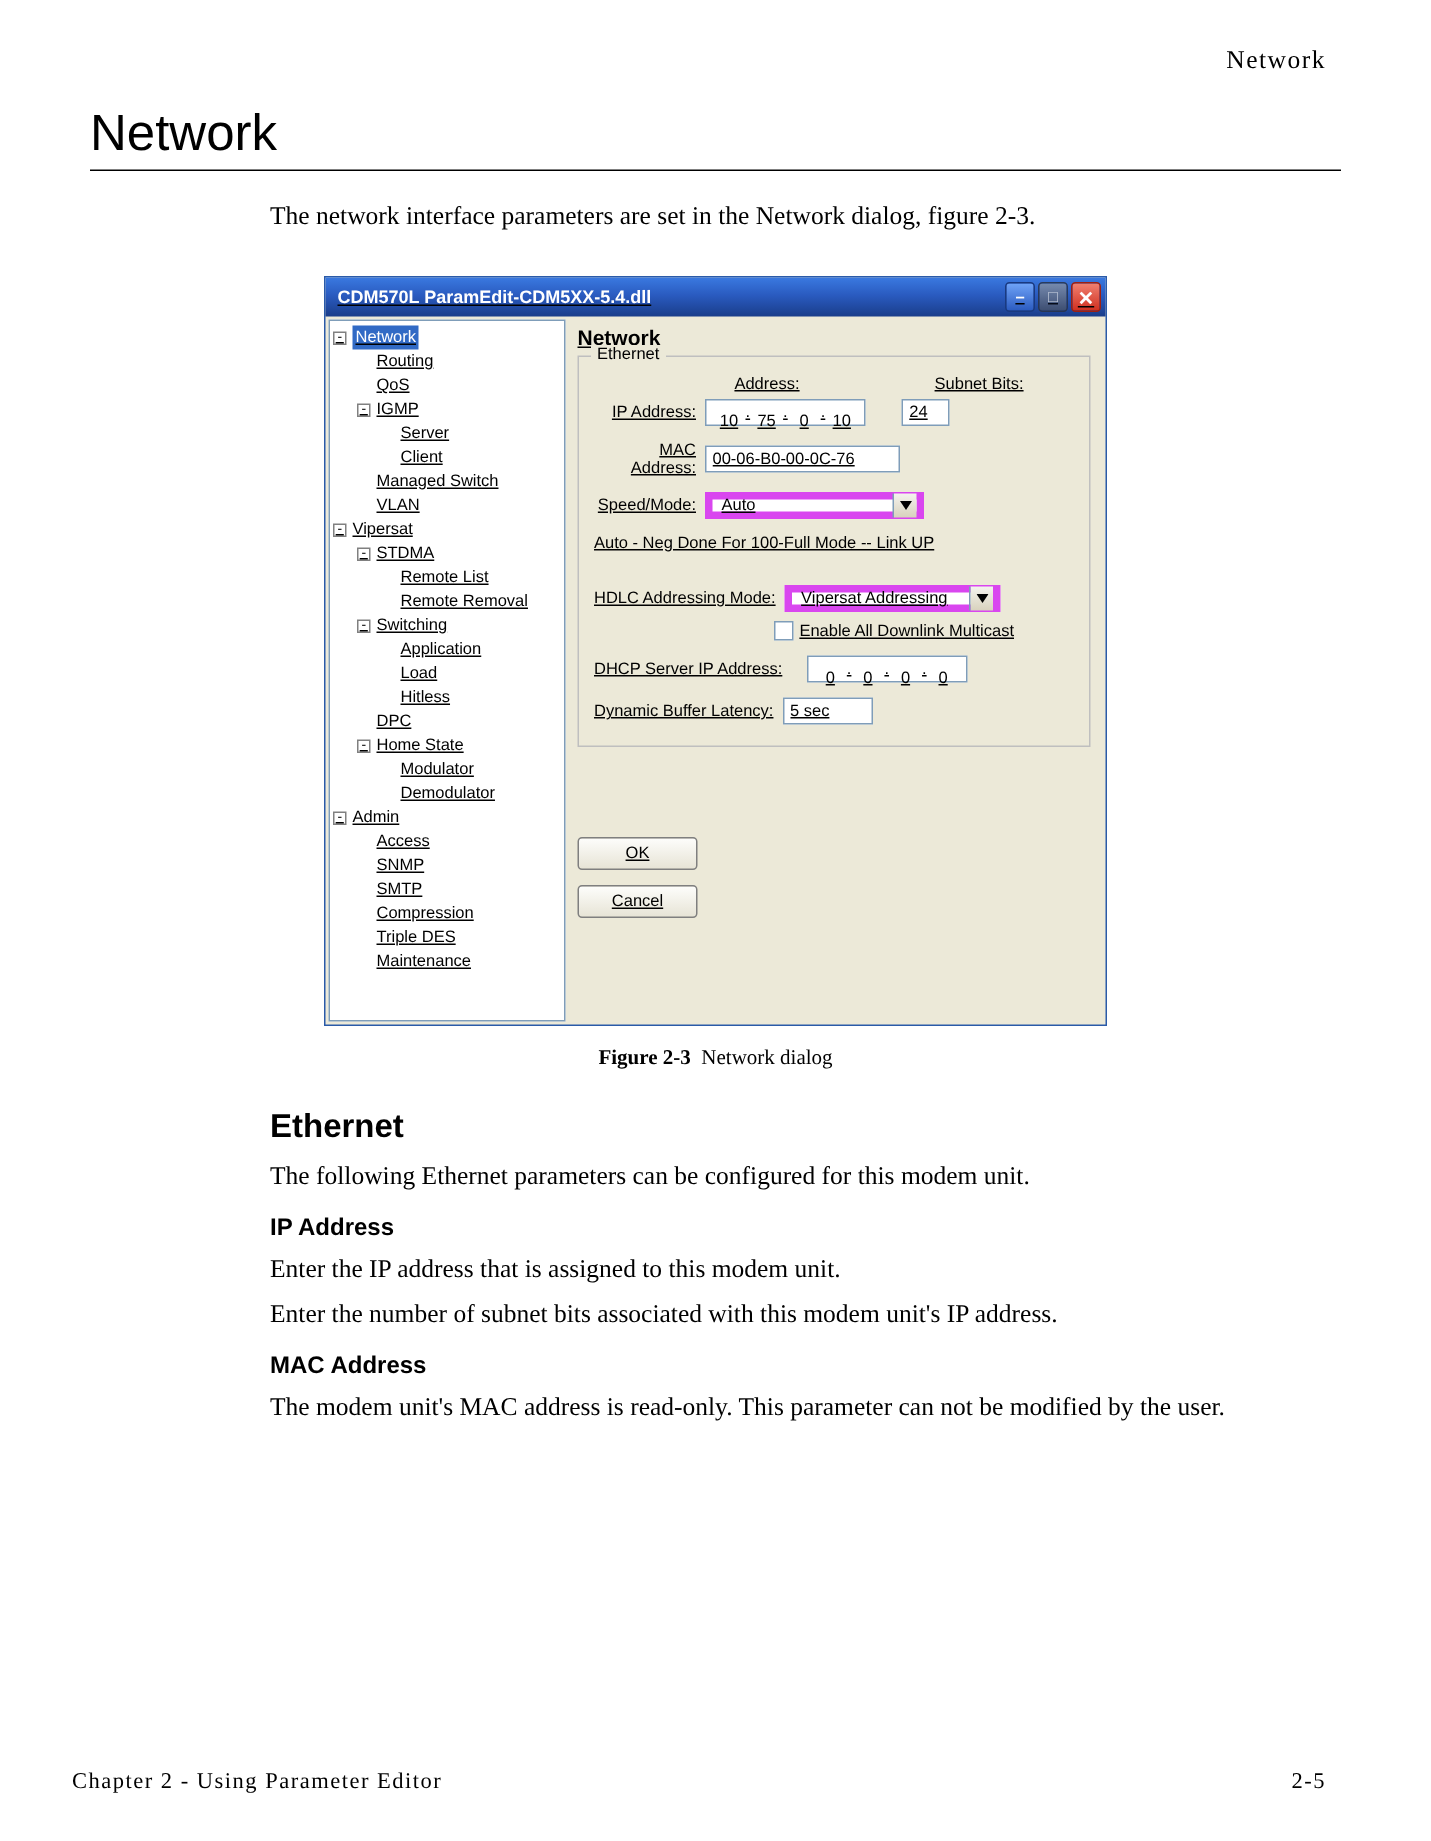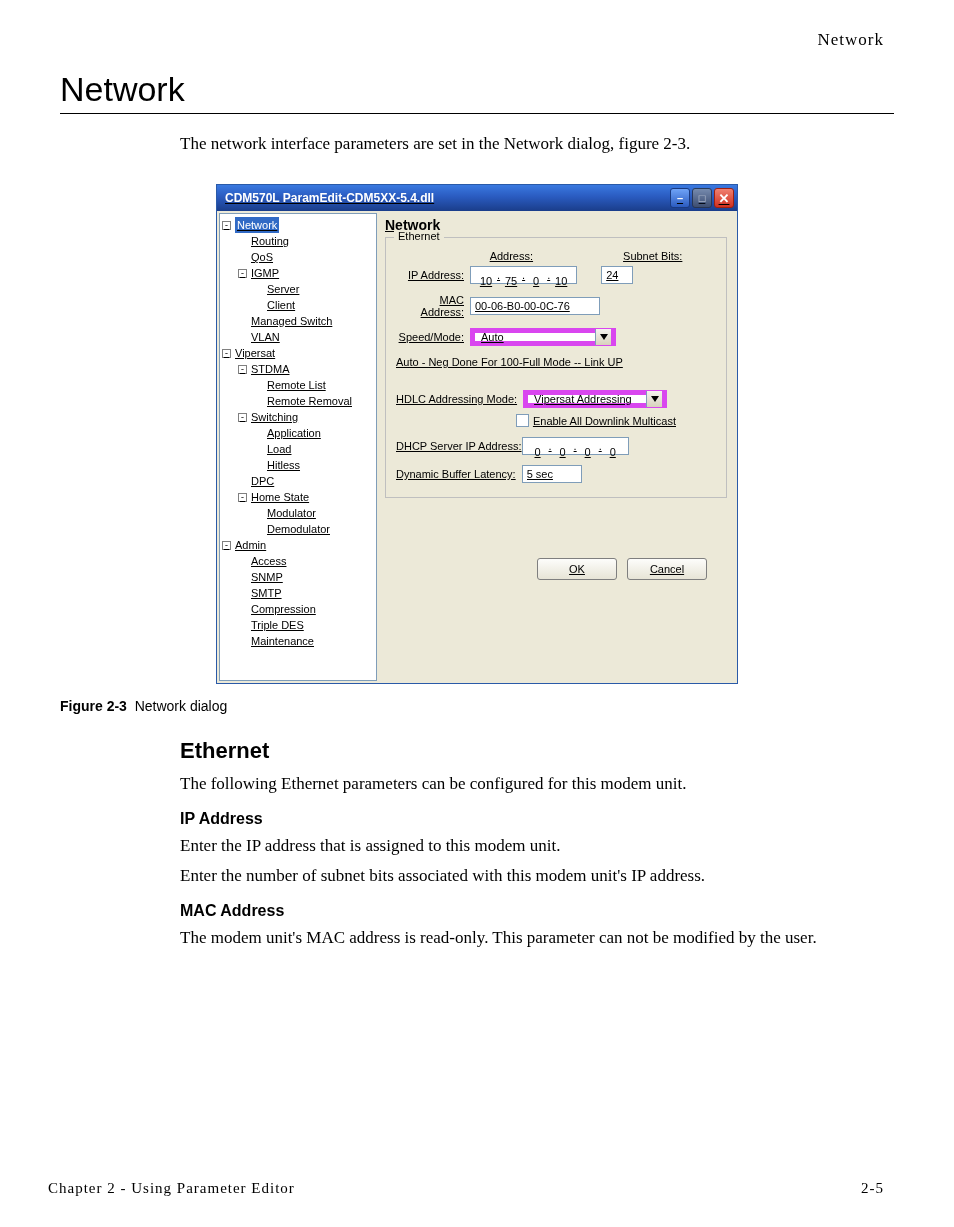--- a/index.html
+++ b/index.html
@@ -192,23 +192,24 @@
   }
   .btn {
     width: 80px; height: 22px;
     background: linear-gradient(#fdfdfb,#e7e4d6);
     border: 1px solid #7f7f7f;
     border-radius: 3px;
     font-size: 11px;
     font-family: Tahoma, Arial, sans-serif;
     cursor: pointer;
   }
-  .btnrow { display: flex; justify-content: flex-end; gap: 10px; margin-top: 60px; padding-right: 20px; }
+  .btnrow { display: flex; justify-content: flex-end; gap: 10px; margin-top: 60px; padding-right: 20px; flex-direction: column; }
   .caption {
-    font-family: Liberation Sans, sans-serif;
+    text-align: center;
+    font-family: Liberation Serif, serif;
     font-size: 14px;
     margin-bottom: 24px;
   }
   .caption .b { font-weight: bold; }
   .body-sec { margin-left: 120px; }
   .h2 {
     font-family: Arial, Helvetica, sans-serif;
     font-size: 22px;
     font-weight: bold;
     margin: 14px 0 10px 0;
@@ -466,21 +467,21 @@
                     <svg viewBox="0 0 8 6">
                       <path d="M0 0h8L4 6z" fill="#000"></path>
                     </svg>
                   </span>
               </span>
             </div>
             <div class="row" style="justify-content:flex-end;margin-top:6px;padding-right:40px;">
               <span class="chk"></span>
               <span class="lbl">Enable All Downlink Multicast</span>
             </div>
-            <div class="row" style="gap:0;margin-top:10px;">
+            <div class="row" style="gap:16px;margin-top:10px;">
               <span class="lbl">DHCP Server IP Address:</span>
               <span class="ip-input">
                 <input class="oct" value="0" style="">
                 <span>.</span>
                 <input class="oct" value="0" style="">
                 <span>.</span>
                 <input class="oct" value="0" style="">
                 <span>.</span>
                 <input class="oct" value="0" style="">
               </span>

